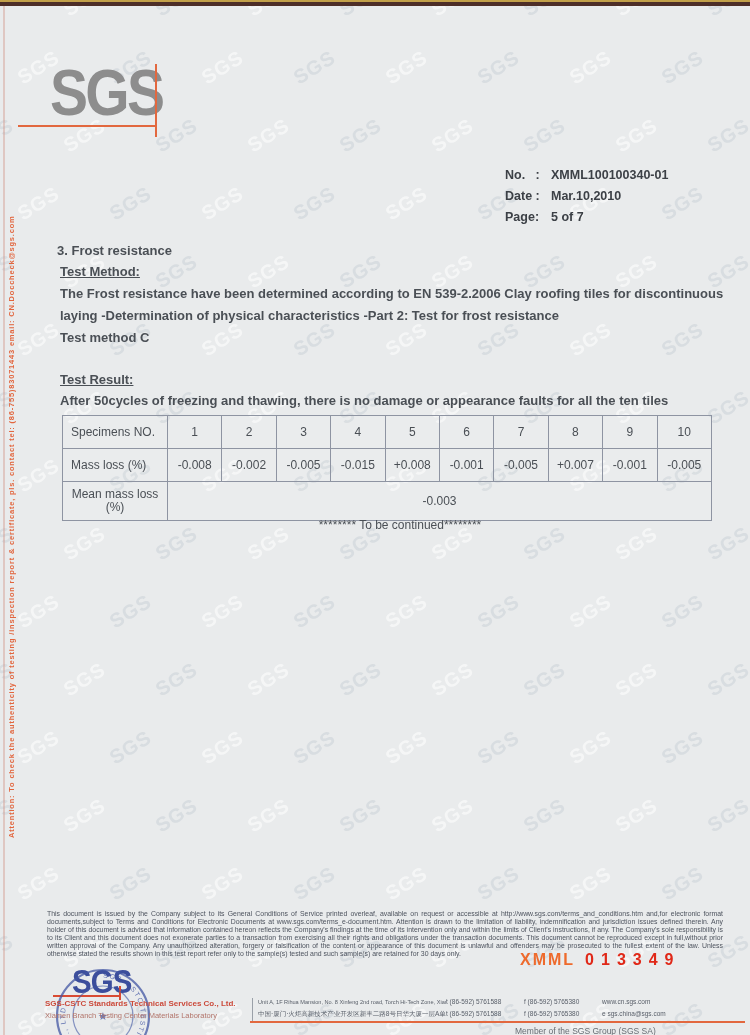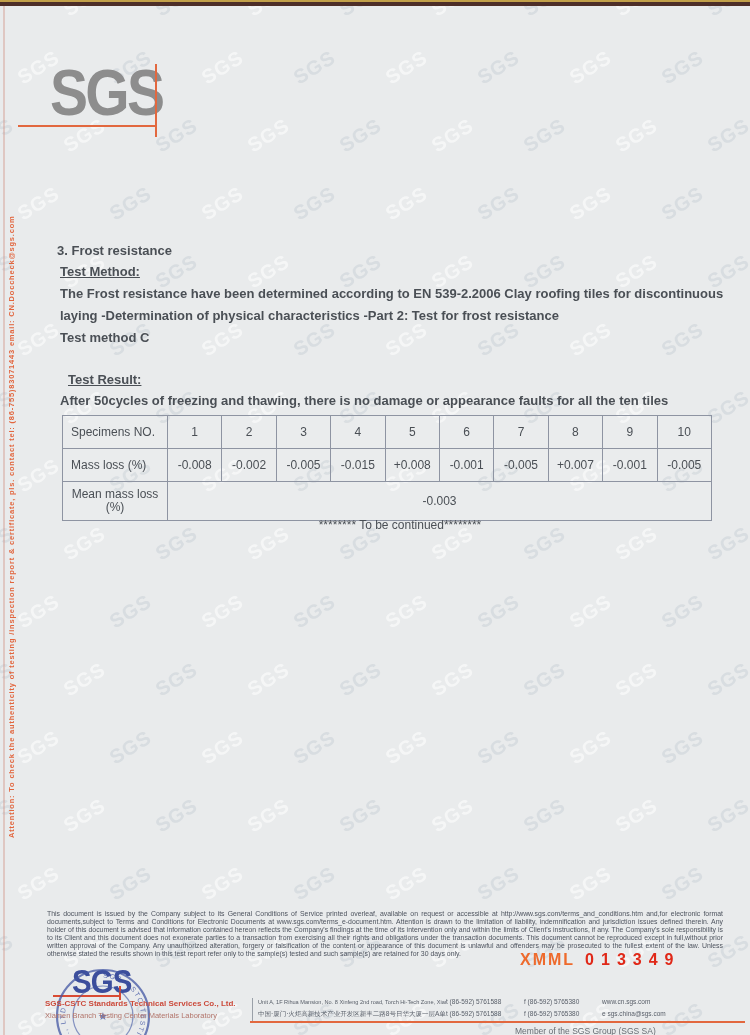--- a/index.html
+++ b/index.html
@@ -220,27 +220,41 @@
     </div>
 
   <div class="scan-top"></div>
   <div class="scan-left"></div>
 
   <div class="logo-top">SGS</div>
   <div class="rule-h"></div>
   <div class="rule-v"></div>
 
 
+  <div class="meta">
+    <div class="row">
+      <span class="lbl">No.   :</span>
+      <span>XMML100100340-01</span>
+    </div>
+    <div class="row">
+      <span class="lbl">Date :</span>
+      <span>Mar.10,2010</span>
+    </div>
+    <div class="row">
+      <span class="lbl">Page:</span>
+      <span>5 of 7</span>
+    </div>
+  </div>
 
   <div class="abs body-text" style="left:57px; top:243px;">3. Frost resistance</div>
   <div class="abs body-text hd" style="left:60px; top:264px;">Test Method:</div>
   <div class="abs body-text" style="left:60px; top:286px;">The Frost resistance have been determined according to EN 539-2.2006 Clay roofing tiles for discontinuous</div>
   <div class="abs body-text" style="left:60px; top:308px;">laying -Determination of physical characteristics -Part 2: Test for frost resistance</div>
   <div class="abs body-text" style="left:60px; top:330px;">Test method C</div>
-  <div class="abs body-text hd" style="left:60px; top:372px;margin-left:8px;">Test Result:</div>
+  <div class="abs body-text hd" style="left:60px; top:372px;">Test Result:</div>
   <div class="abs body-text" style="left:60px; top:393px;">After 50cycles of freezing and thawing, there is no damage or appearance faults for all the ten tiles</div>
 
   <table class="result">
     <colgroup>
         <col style="width:105px">
         <col>
         <col>
         <col>
         <col>
         <col>

